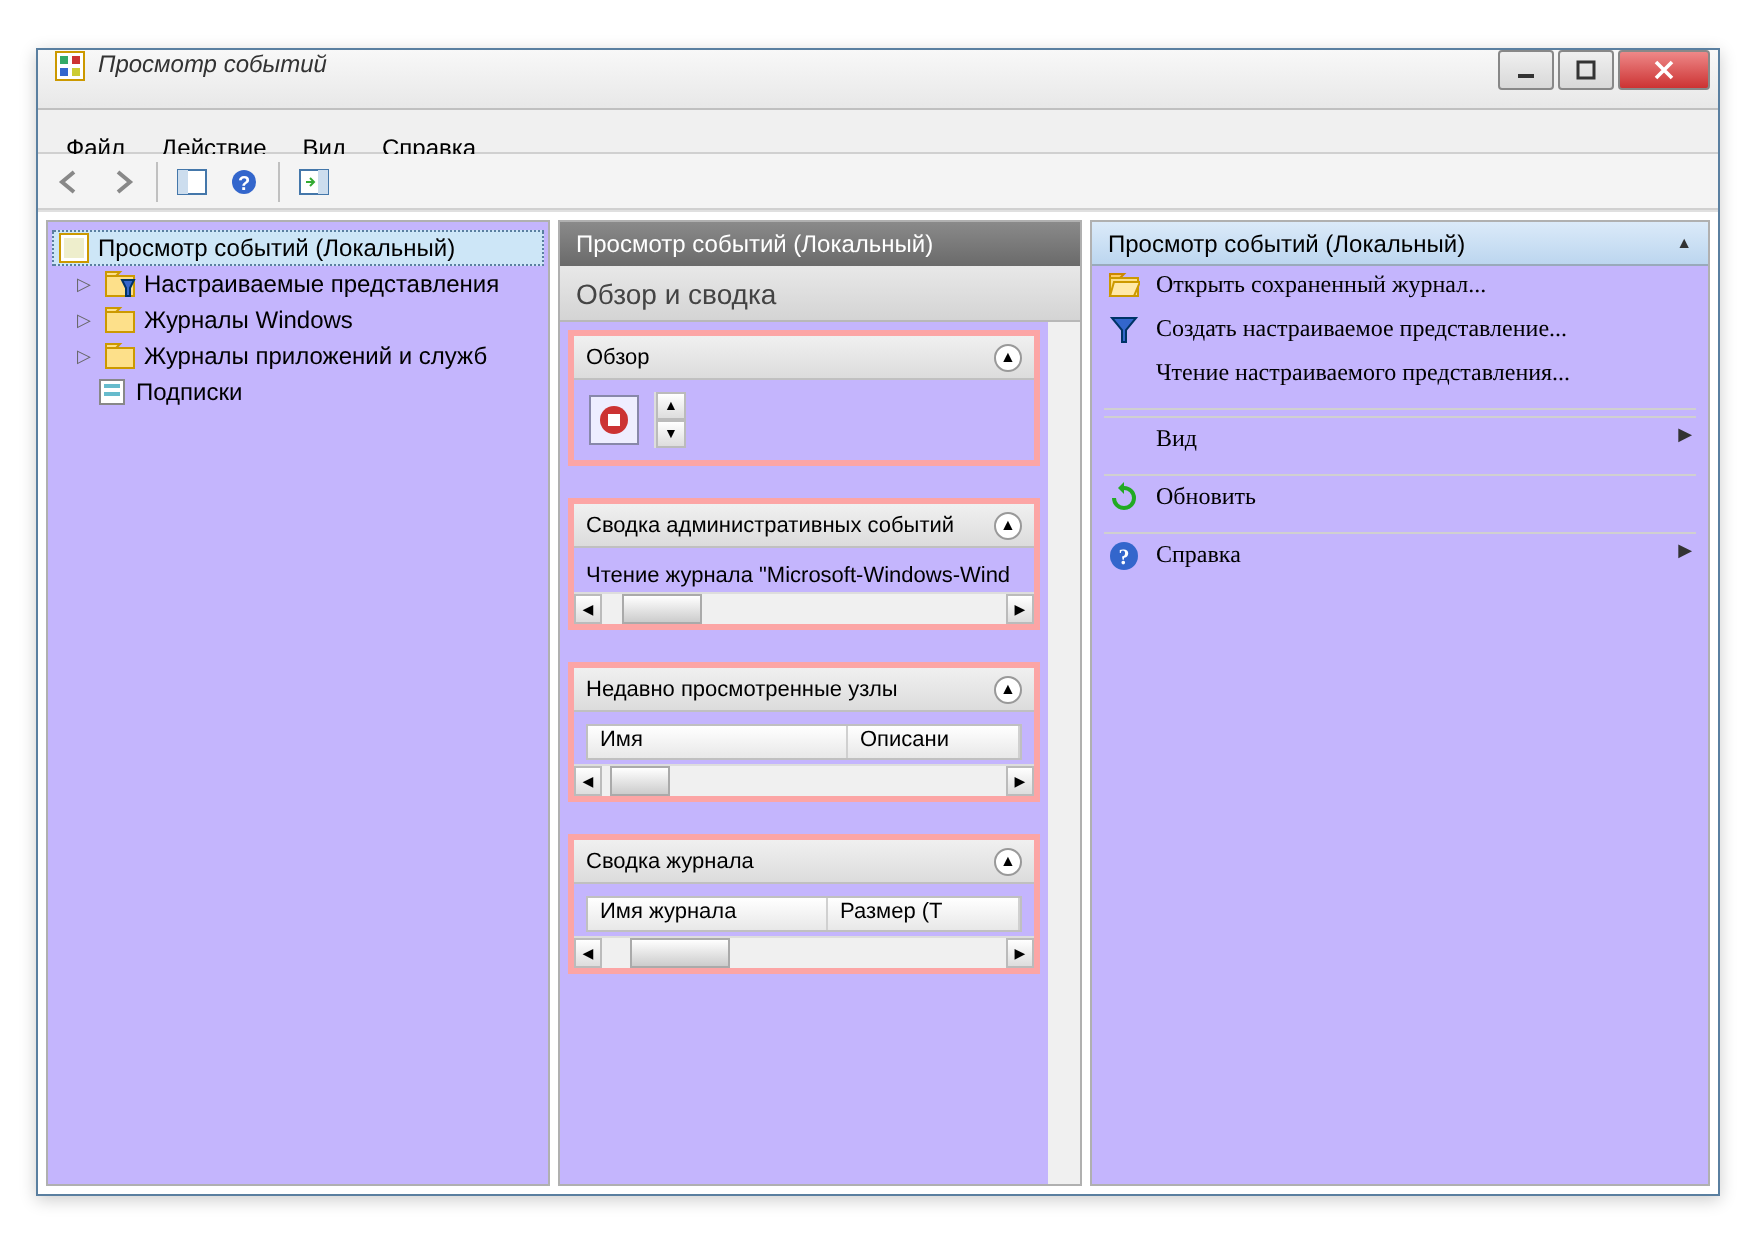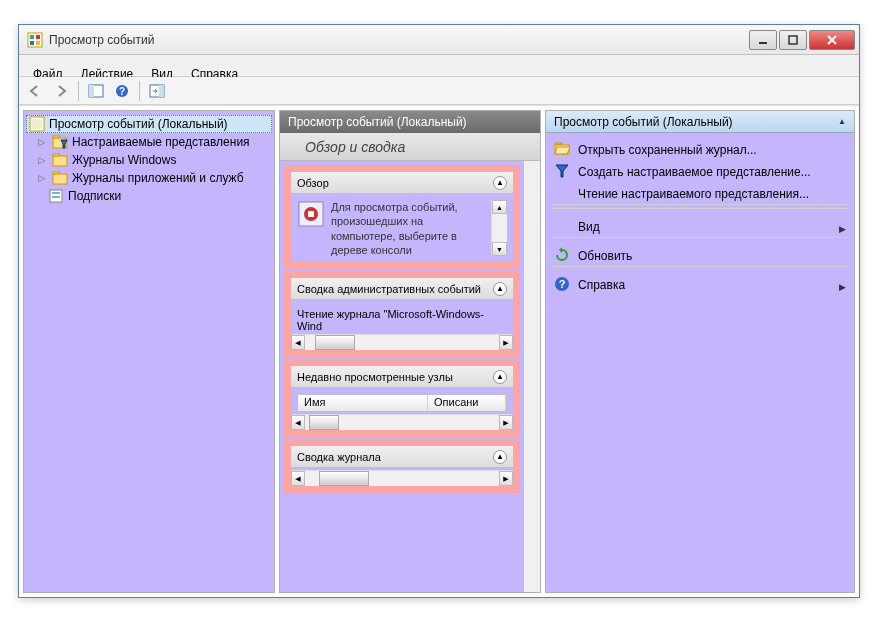--- a/index.html
+++ b/index.html
@@ -1,18 +1,18 @@
 <!DOCTYPE html>
 <html><head>
 <meta charset="utf-8">
 <style>
 * { box-sizing: border-box; margin: 0; padding: 0; }
 body { font-family: "Segoe UI", Tahoma, sans-serif; font-size: 12px; background: #fff; width: 878px; height: 622px; overflow: hidden; }
 .window { width: 842px; height: 574px; margin: 24px 18px; border: 1px solid #5a7fa0; background: #fff; box-shadow: 0 2px 8px rgba(0,0,0,0.2); display: flex; flex-direction: column; }
-.titlebar { height: 30px; background: linear-gradient(to bottom, #f8f8f8, #e8e8e8); border-bottom: 1px solid #c0c0c0; display: flex; align-items: center; padding: 0 0 0 8px; }
+.titlebar { height: 30px; background: linear-gradient(to bottom, #f8f8f8, #e8e8e8); border-bottom: 1px solid #c0c0c0; display: flex; padding: 0 0 0 8px; font-style: italic; }
 .titlebar-icon { width: 16px; height: 16px; margin-right: 6px; }
 .titlebar-text { flex: 1; color: #333; font-size: 12px; }
 .win-btns { display: flex; height: 20px; margin-right: 4px; }
 .win-btn { width: 28px; height: 20px; border: 1px solid #888; margin-left: 2px; display: flex; align-items: center; justify-content: center; font-size: 10px; cursor: pointer; border-radius: 2px; }
 .win-min, .win-max { background: linear-gradient(to bottom, #f0f0f0, #d8d8d8); }
 .win-close { background: linear-gradient(to bottom, #e88, #c33); color: #fff; width: 46px; }
 .menubar { height: 22px; background: #f0f0f0; border-bottom: 1px solid #d0d0d0; display: flex; align-items: center; padding: 0 6px; gap: 2px; }
 .menu-item { padding: 20px 8px; cursor: pointer; margin-top: 16px; }
 .menu-item .u { text-decoration: underline; }
 .toolbar { height: 28px; background: #f4f4f4; border-bottom: 1px solid #d0d0d0; display: flex; align-items: center; padding: 0 4px; gap: 2px; }
@@ -22,41 +22,41 @@
 .pane { border: 1px solid #b0b0b0; margin: 4px 2px 4px 4px; background: #c4b5fd; display: flex; flex-direction: column; overflow: hidden; }
 .pane-left { width: 252px; }
 .pane-mid { width: 262px; margin-left: 2px; }
 .pane-right { flex: 1; margin-left: 2px; margin-right: 4px; }
 .tree { padding: 4px 2px; }
 .tree-row { display: flex; align-items: center; height: 18px; padding: 0 2px; gap: 4px; cursor: pointer; white-space: nowrap; }
 .tree-root { background: #cde6f7; border: 1px dotted #5a7fa0; }
 .tree-ind { display: inline-block; width: 12px; text-align: center; color: #666; font-size: 9px; }
 .tree-icon { width: 16px; height: 16px; flex-shrink: 0; }
 .mid-header { height: 22px; background: linear-gradient(to bottom, #8a8a8a, #6a6a6a); color: #fff; display: flex; align-items: center; padding: 0 8px; font-size: 12px; }
-.mid-sub { height: 28px; background: linear-gradient(to bottom, #e8e8e8, #d4d4d4); color: #444; display: flex; align-items: center; padding: 0 25px; font-size: 14px; border-bottom: 1px solid #b8b8b8; font-style: italic; }
+.mid-sub { height: 28px; background: linear-gradient(to bottom, #e8e8e8, #d4d4d4); color: #444; display: flex; align-items: center; padding: 0 8px; font-size: 14px; border-bottom: 1px solid #b8b8b8; }
 .mid-body { flex: 1; overflow: hidden; padding: 4px; position: relative; }
-.section { border: 7px solid #fca5a5; margin-bottom: 2px; }
+.section { border: 3px solid #fca5a5; margin-bottom: 16px; }
 .section-hdr { height: 22px; background: linear-gradient(to bottom, #f0f0f0, #dcdcdc); display: flex; align-items: center; padding: 0 6px; font-size: 11px; border-bottom: 1px solid #c0c0c0; }
 .section-hdr .sp { flex: 1; }
 .section-hdr .chev { width: 14px; height: 14px; border: 1px solid #999; border-radius: 7px; display: flex; align-items: center; justify-content: center; font-size: 8px; cursor: pointer; background: #fff; }
 .section-body { padding: 6px; font-size: 11px; display: flex; gap: 6px; position: relative; }
 .section-body .txt { flex: 1; color: #333; line-height: 1.3; max-height: 56px; overflow: hidden; }
 .scroll-v { width: 16px; background: #f0f0f0; border-left: 1px solid #ddd; display: flex; flex-direction: column; }
 .scroll-v .ar { height: 14px; background: linear-gradient(#fff,#ddd); border: 1px solid #bbb; font-size: 7px; display: flex; align-items: center; justify-content: center; }
 .scroll-h { height: 16px; background: #f0f0f0; border-top: 1px solid #ddd; display: flex; margin-top: 2px; }
 .scroll-h .ar { width: 14px; background: linear-gradient(#fff,#ddd); border: 1px solid #bbb; font-size: 7px; display: flex; align-items: center; justify-content: center; }
 .scroll-h .thumb { width: 40px; background: linear-gradient(#fff,#ccc); border: 1px solid #aaa; margin-left: 10px; }
 .tbl-hdr { display: flex; border: 1px solid #c0c0c0; background: linear-gradient(#fff,#e8e8e8); height: 18px; font-size: 11px; }
 .tbl-hdr .col { padding: 1px 6px; border-right: 1px solid #d0d0d0; }
 .right-hdr { height: 22px; background: #f0f0f0; border-bottom: 1px solid #c0c0c0; display: flex; align-items: center; padding: 0 8px; font-weight: bold; }
 .right-sub { height: 22px; background: linear-gradient(to bottom, #dbeaf9, #bcd6ef); border-bottom: 1px solid #9ab; display: flex; align-items: center; padding: 0 8px; }
 .right-sub .sp { flex: 1; }
 .right-sub .tri { font-size: 8px; color: #333; }
 .actions { padding: 2px 0; }
-.action { display: flex; align-items: flex-end; height: 22px; padding: 0 8px; gap: 8px; cursor: pointer; }
+.action { display: flex; align-items: flex-start; height: 22px; padding: 0 8px; gap: 8px; cursor: pointer; font-family: Liberation Serif, serif; }
 .action-icon { width: 16px; height: 16px; flex-shrink: 0; }
 .action .sp { flex: 1; }
 .action .ar { font-size: 9px; color: #333; }
 .action-sep { height: 1px; background: #d0d0d0; margin: 3px 6px; }
 svg { display: block; }
 .mid-outer-scroll { position: absolute; right: 0; top: 0; bottom: 0; width: 16px; background: #f0f0f0; }
 </style>
 </head>
 <body>
 
@@ -202,21 +202,20 @@
             <span class="chev">▲</span>
           </div>
           <div class="section-body">
             <span class="tree-icon" style="width:28px;height:28px">
                   <svg width="28" height="28">
                     <rect x="2" y="2" width="24" height="24" fill="#eef" stroke="#88a"></rect>
                     <circle cx="14" cy="14" r="7" fill="#c33"></circle>
                     <rect x="11" y="11" width="6" height="6" fill="#fff"></rect>
                   </svg>
                 </span>
-            <div class="txt">Для просмотра событий, произошедших на компьютере, выберите в дереве консоли</div>
             <div class="scroll-v">
                   <div class="ar">▲</div>
                   <div style="flex:1"></div>
                   <div class="ar">▼</div>
                 </div>
           </div>
         </div>
 
         <div class="section">
           <div class="section-hdr">
@@ -252,20 +251,26 @@
                 <div class="ar">▶</div>
               </div>
         </div>
 
         <div class="section">
           <div class="section-hdr">
             <span>Сводка журнала</span>
                 <span class="sp"></span>
             <span class="chev">▲</span>
           </div>
+          <div style="padding:6px 6px 0 6px">
+            <div class="tbl-hdr">
+              <div class="col" style="width:120px">Имя журнала</div>
+              <div class="col" style="flex:1">Размер (Т</div>
+            </div>
+          </div>
           <div class="scroll-h">
                 <div class="ar">◀</div>
                 <div class="thumb" style="margin-left:14px;width:50px"></div>
                 <div style="flex:1"></div>
                 <div class="ar">▶</div>
               </div>
         </div>
         </div>
         <div class="mid-outer-scroll"></div>
       </div>

